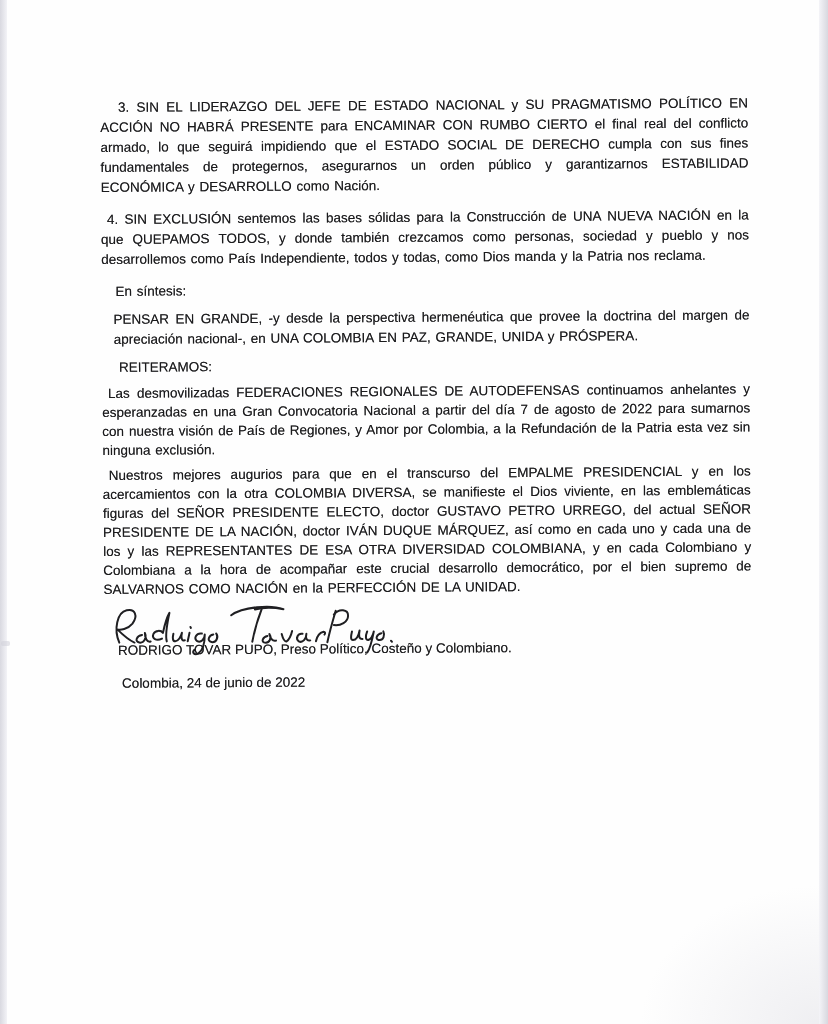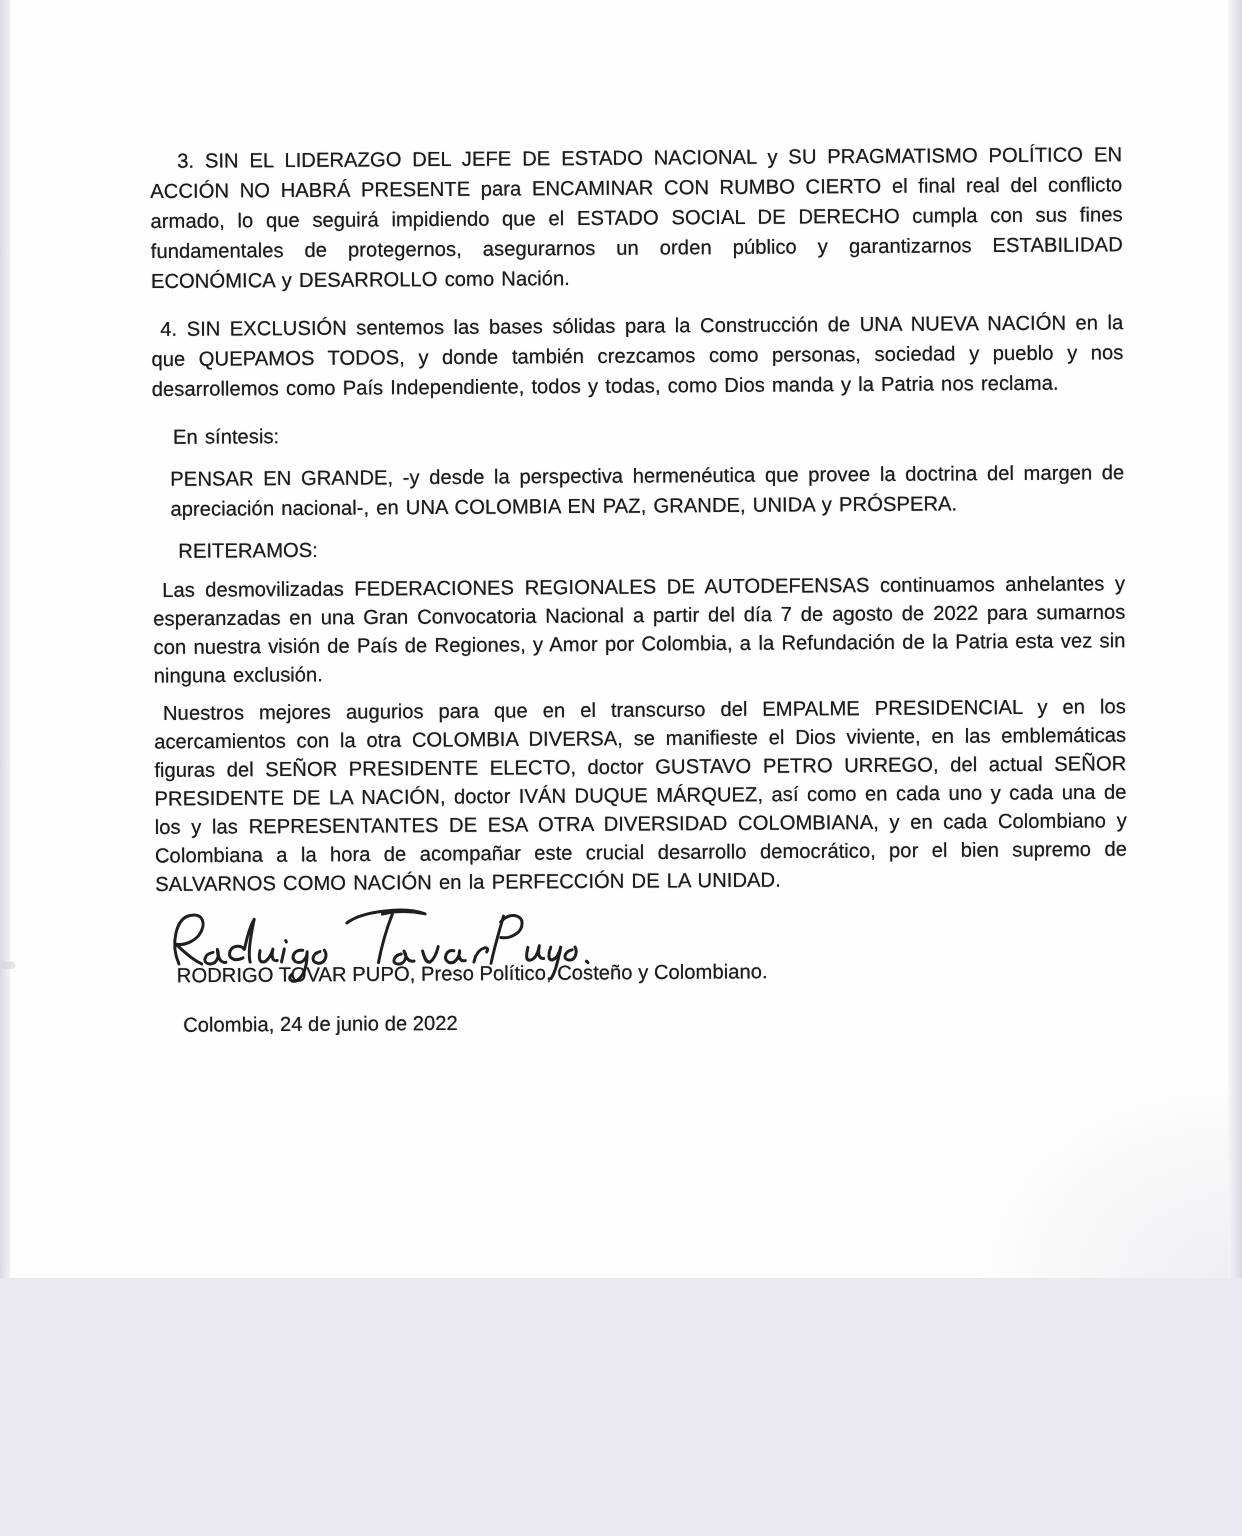--- a/index.html
+++ b/index.html
@@ -1,18 +1,18 @@
 <!DOCTYPE html>
 <html><head>
 <meta charset="utf-8">
 <style>
   html,body{margin:0;padding:0;background:#e9e9ee;}
   .page{
     position:relative;
-    width:828px;height:852px;
+    width:828px;height:1024px;
     background:#fefefe;
     overflow:hidden;
     font-family:"Liberation Sans","DejaVu Sans",sans-serif;
   }
   .scan-edge{position:absolute;top:0;bottom:0;pointer-events:none;}
   .scan-edge.left{left:0;width:7px;background:linear-gradient(90deg,#d9d9e0,#f3f3f7);}
   .scan-edge.right{right:0;width:9px;background:linear-gradient(270deg,#d8d8df,#f4f4f8);}
   .smudge{position:absolute;left:1px;top:641px;width:9px;height:5px;background:#cfcfd8;opacity:.55;border-radius:2px;}
   .shade-br{position:absolute;right:9px;bottom:0;width:180px;height:140px;
     background:radial-gradient(ellipse at 100% 100%,rgba(210,210,218,.35),rgba(255,255,255,0) 70%);}

